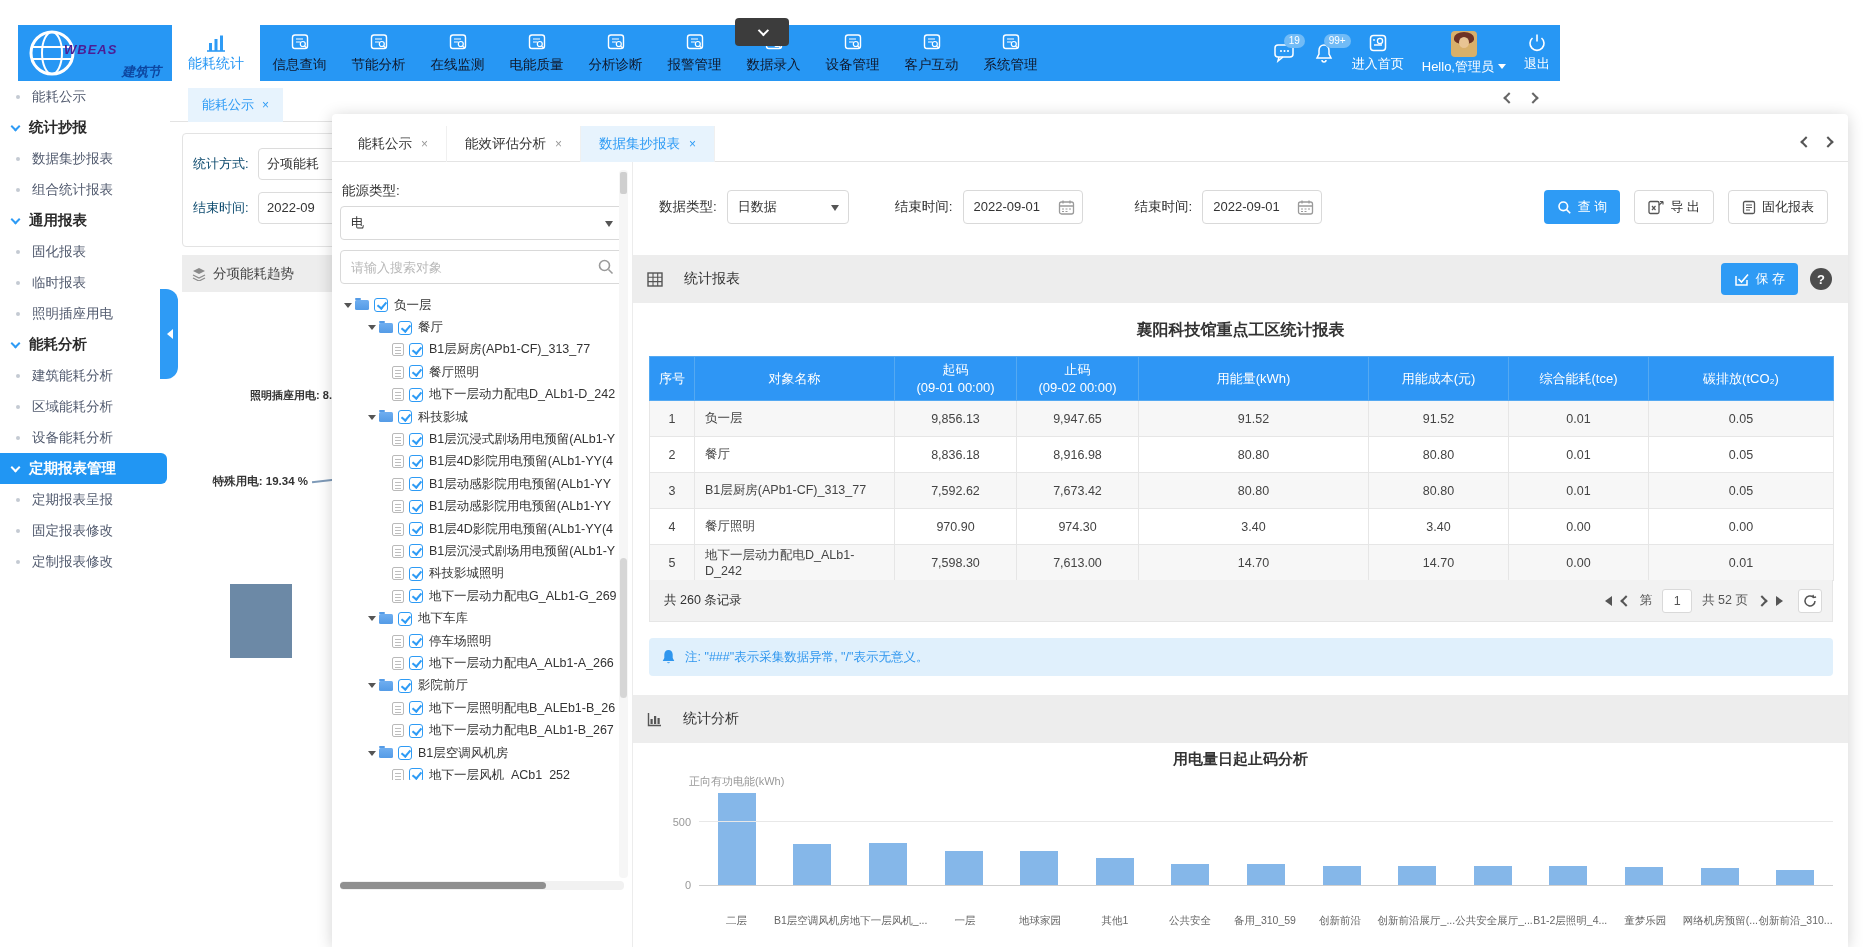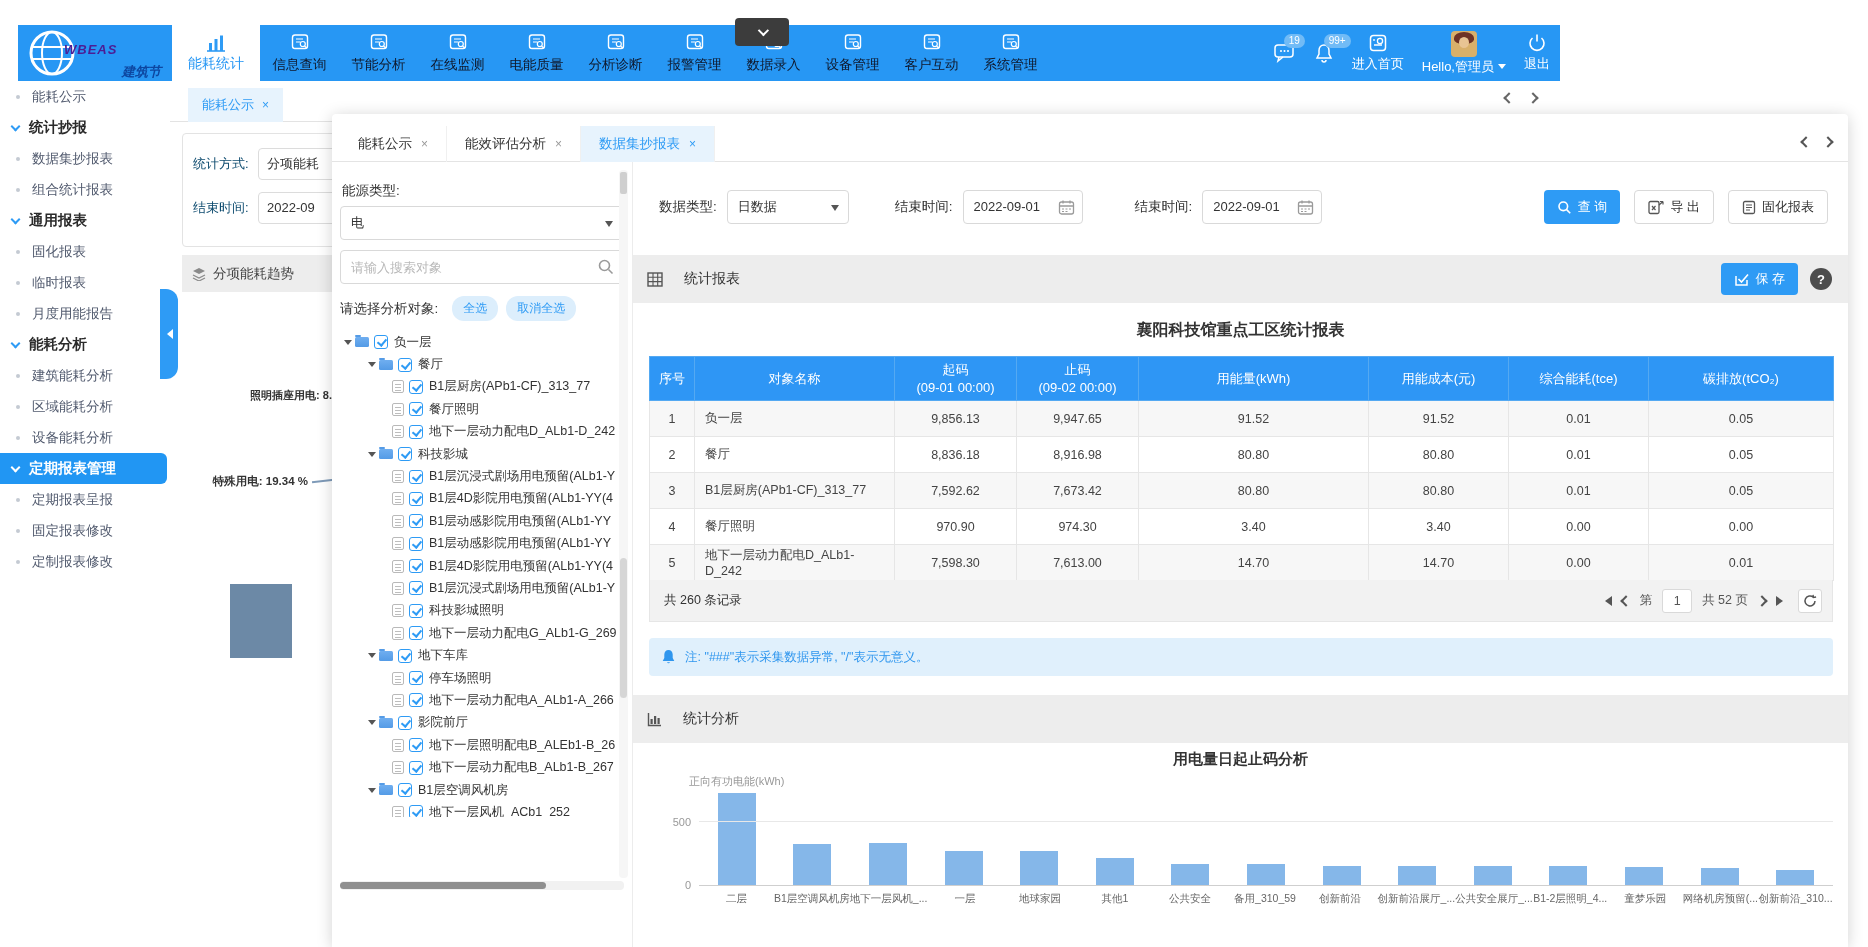--- a/index.html
+++ b/index.html
@@ -135,21 +135,21 @@
   .note-bar { position:absolute; left:16px; top:476px; width:1184px; height:38px; background:#E0F0FC; border-radius:4px; display:flex; align-items:center; gap:9px; padding-left:12px; font-size:12.5px; color:#2F96EE; }
   
   .chart-title { position:absolute; left:0; top:588px; width:100%; text-align:center; font-size:15px; font-weight:bold; color:#333; }
   .chart-ylabel { position:absolute; left:56px; top:612px; font-size:11px; color:#999; }
   .chart-plot { position:absolute; left:66px; top:628px; width:1134px; height:96px; border-bottom:1px solid #CFCFCF; }
   .gridline { position:absolute; left:0; width:100%; height:1px; background:#E8E8E8; }
   .ytick { position:absolute; left:-40px; width:32px; text-align:right; font-size:11px; color:#999; }
   .bars { position:absolute; left:0; bottom:0; width:100%; height:96px; display:flex; align-items:flex-end; }
   .bar-slot { flex:1; display:flex; justify-content:center; }
   .bar { width:38px; }
-  .xlabels { position:absolute; left:66px; top:730px; width:1134px; display:flex; }
+  .xlabels { position:absolute; left:66px; top:752px; width:1134px; display:flex; }
   .xlab { flex:1; text-align:center; font-size:10.5px; color:#666; white-space:nowrap; }
   svg { display:block; }
 </style>
 </head>
 <body>
 
 <div class="screen">
 
   <div class="navbar">
     <svg class="logo-globe" viewBox="0 0 48 48">
@@ -347,21 +347,21 @@
       <div class="side-item leaf">
         <span class="dot"></span>
         <span>固化报表</span>
       </div>
       <div class="side-item leaf">
         <span class="dot"></span>
         <span>临时报表</span>
       </div>
       <div class="side-item leaf">
         <span class="dot"></span>
-        <span>月度用能报告</span>
+        <span>照明插座用电</span>
       </div>
       <div class="side-item group">
         <span class="g-chev"></span>
         <span>能耗分析</span>
       </div>
       <div class="side-item leaf">
         <span class="dot"></span>
         <span>建筑能耗分析</span>
       </div>
       <div class="side-item leaf">
@@ -453,25 +453,20 @@
       <div class="tp-select">
         <span>电</span>
         <span class="sel-caret"></span>
       </div>
       <div class="tp-search">
         <input placeholder="请输入搜索对象" style="">
         <svg width="18" height="18" viewBox="0 0 18 18">
             <circle cx="7.5" cy="7.5" r="5" fill="none" stroke="#9a9a9a" stroke-width="1.6"></circle>
             <path d="M11.5 11.5l4 4" stroke="#9a9a9a" stroke-width="1.6"></path>
           </svg>
-      </div>
-      <div class="tp-selrow">
-        <span class="t">请选择分析对象:</span>
-        <span class="pill">全选</span>
-        <span class="pill">取消全选</span>
       </div>
       <div class="tree">
           <div class="tree-row" style="padding-left: 4px;">
             <span class="tri-exp"></span>
             <span class="folder-ic"></span>
             <span class="cb"></span>
             <span>负一层</span>
           </div>
           <div class="tree-row" style="padding-left: 28px;">
             <span class="tri-exp"></span>

